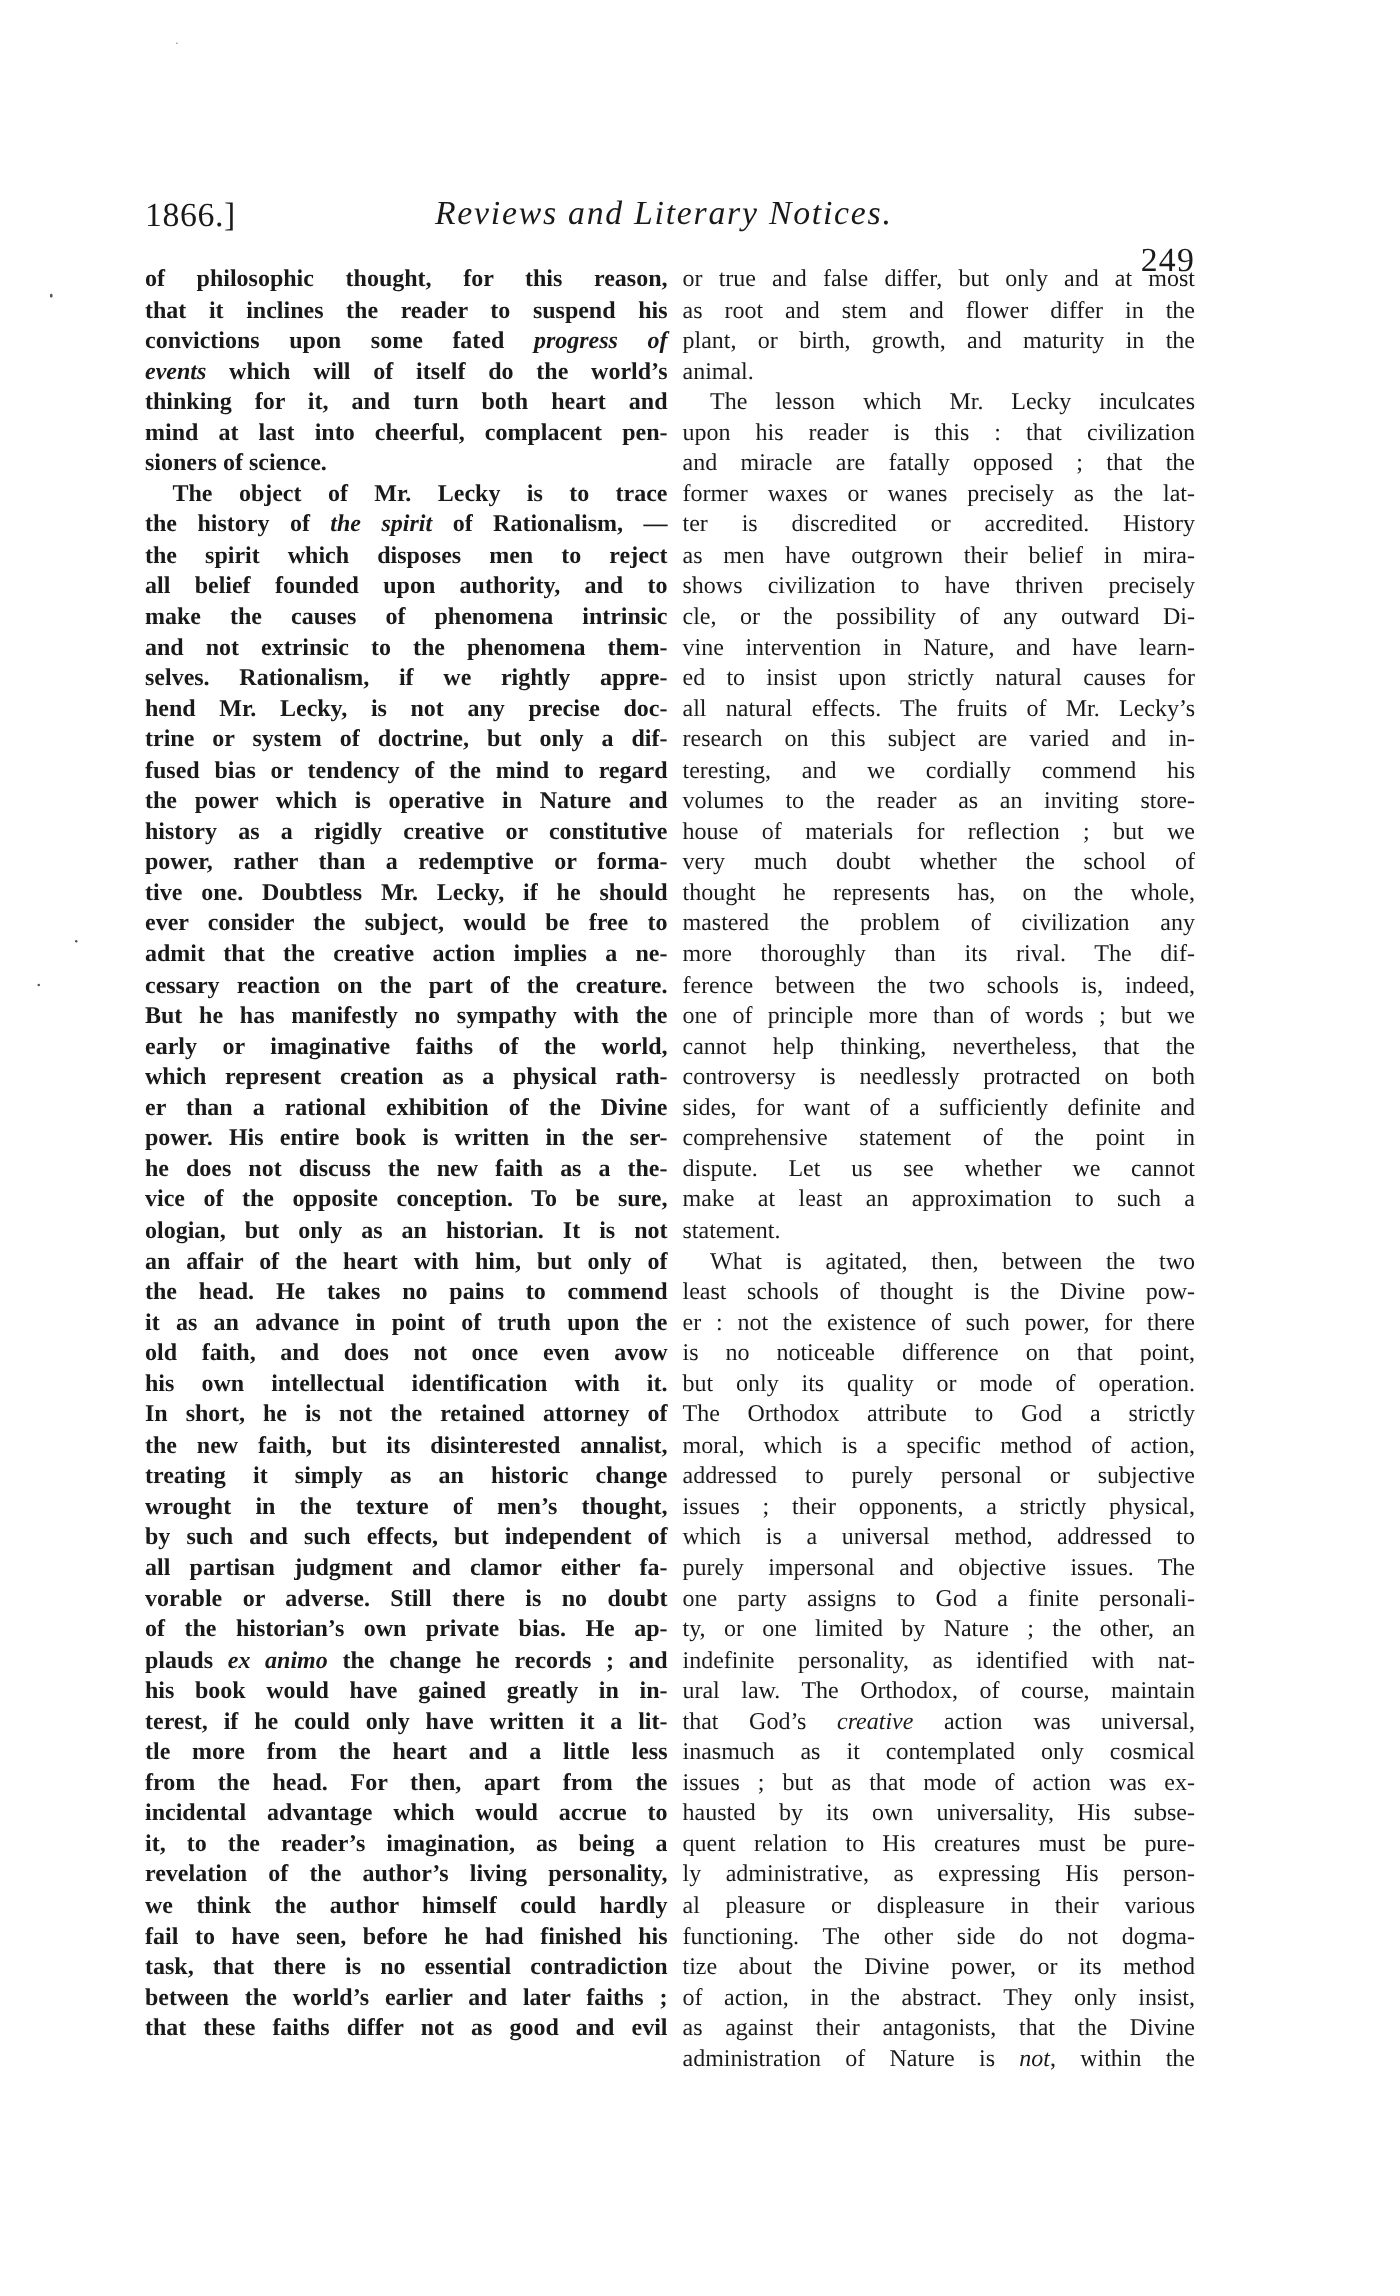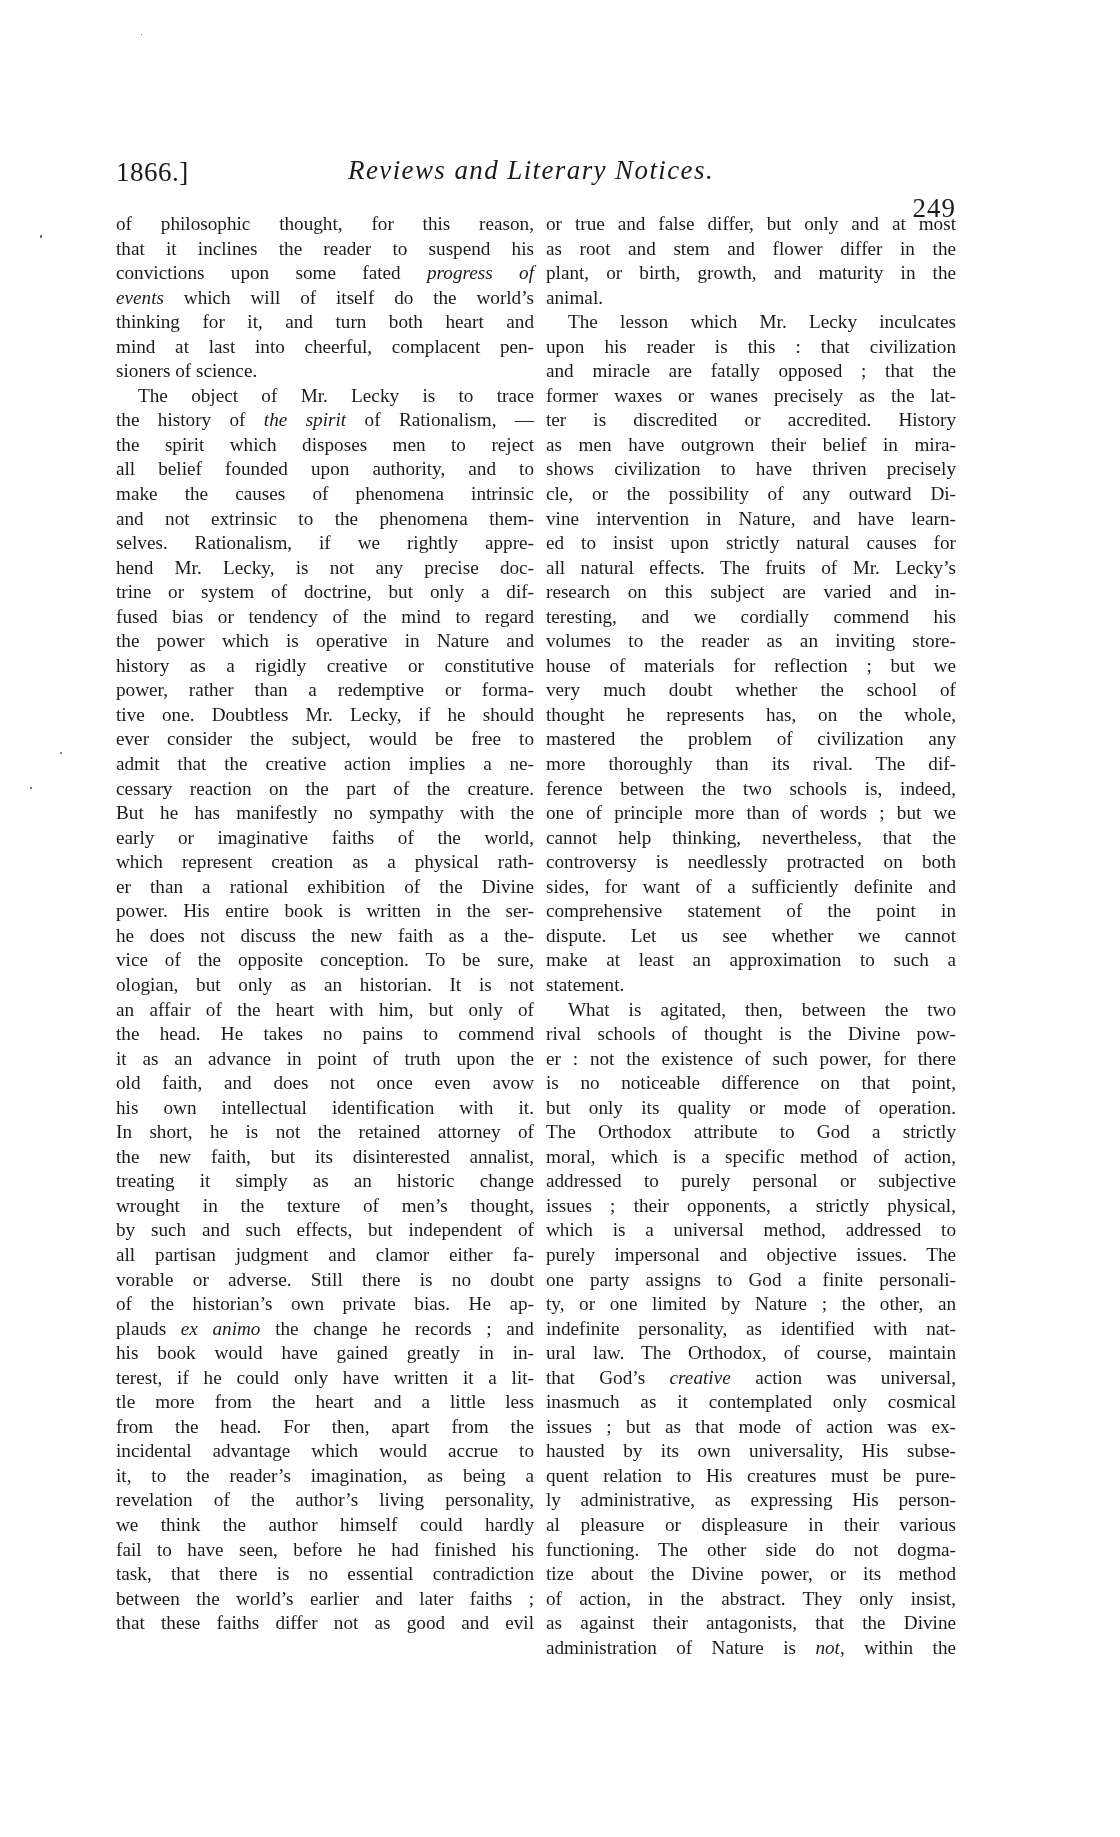--- a/index.html
+++ b/index.html
@@ -4,21 +4,21 @@
 <style>
   html, body { margin: 0; padding: 0; background: #ffffff; }
   body { width: 1120px; height: 1837px; position: relative; overflow: hidden;
          font-family: "Liberation Serif", "DejaVu Serif", serif; color: #1a1a1a; }
   .page { position: absolute; left: 0; top: 0; width: 1120px; height: 1837px; }
   .running-head { position: absolute; top: 155px; left: 116px; width: 840px; height: 36px; }
   .rh-year { position: absolute; left: 0; top: 2px; font-size: 27px; letter-spacing: 0.5px; }
   .rh-title { position: absolute; left: 232px; top: 0; font-size: 27px; font-style: italic; letter-spacing: 1.4px; white-space: nowrap; }
   .rh-page { position: absolute; right: 0; top: 2px; font-size: 27px; letter-spacing: 1px; margin-top: 36px; }
   .column { position: absolute; top: 212px; width: 418px; }
-  .col-left { left: 116px; }
+  .col-left { left: 116px; font-weight: bold; }
   .col-right { left: 546px; width: 410px; }
   .line { display: block; height: 24.55px; line-height: 24.55px; font-size: 19.2px;
           text-align: justify; text-align-last: justify; white-space: nowrap; overflow: visible; }
   .line.last { text-align-last: left; }
   .line.indent { padding-left: 22px; }
   .line em { font-style: italic; margin-top: 43px; }
   .speck { position: absolute; width: 2px; height: 2px; background: #555; border-radius: 1px; }
 </style>
 </head>
 <body>
@@ -118,21 +118,21 @@
       <span class="line">ference between the two schools is, indeed,</span>
       <span class="line">one of principle more than of words ; but we</span>
       <span class="line">cannot help thinking, nevertheless, that the</span>
       <span class="line">controversy is needlessly protracted on both</span>
       <span class="line">sides, for want of a sufficiently definite and</span>
       <span class="line">comprehensive statement of the point in</span>
       <span class="line">dispute.  Let us see whether we cannot</span>
       <span class="line">make at least an approximation to such a</span>
       <span class="line last">statement.</span>
       <span class="line indent">What is agitated, then, between the two</span>
-      <span class="line">rival schools of thought is the Divine pow-</span>
+      <span class="line">least schools of thought is the Divine pow-</span>
       <span class="line">er : not the existence of such power, for there</span>
       <span class="line">is no noticeable difference on that point,</span>
       <span class="line">but only its quality or mode of operation.</span>
       <span class="line">The Orthodox attribute to God a strictly</span>
       <span class="line">moral, which is a specific method of action,</span>
       <span class="line">addressed to purely personal or subjective</span>
       <span class="line">issues ; their opponents, a strictly physical,</span>
       <span class="line">which is a universal method, addressed to</span>
       <span class="line">purely impersonal and objective issues.  The</span>
       <span class="line">one party assigns to God a finite personali-</span>

